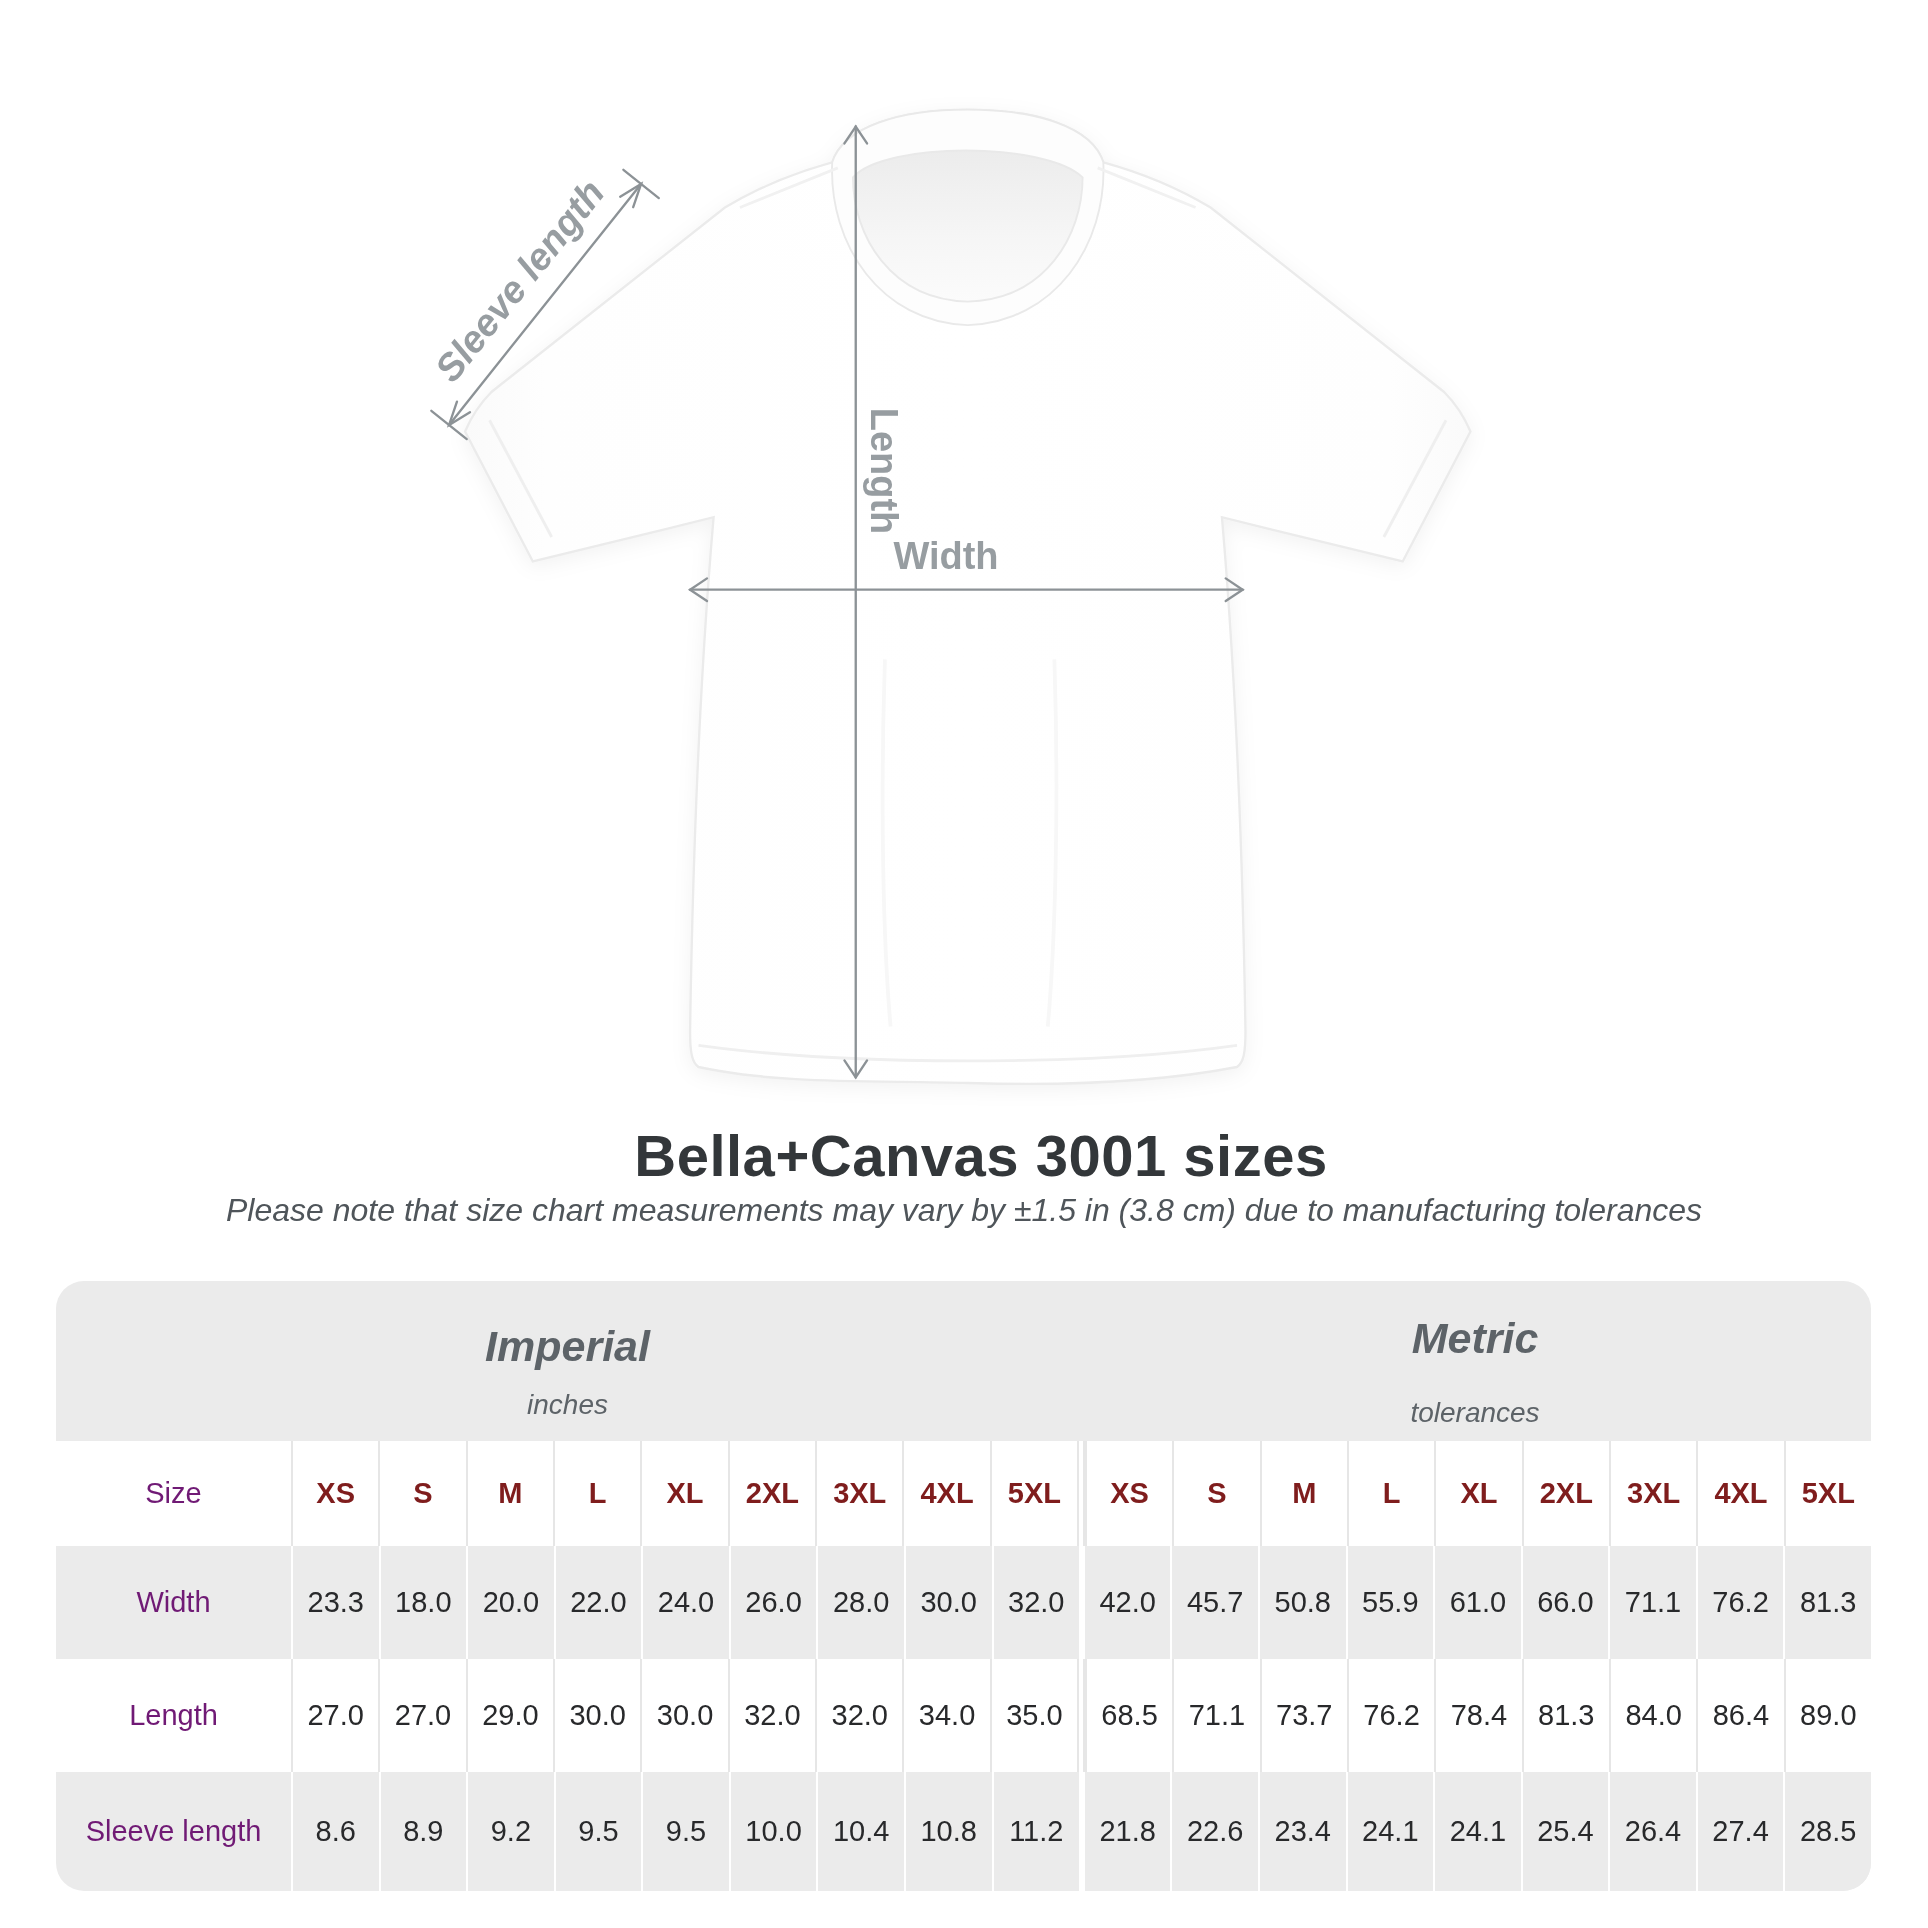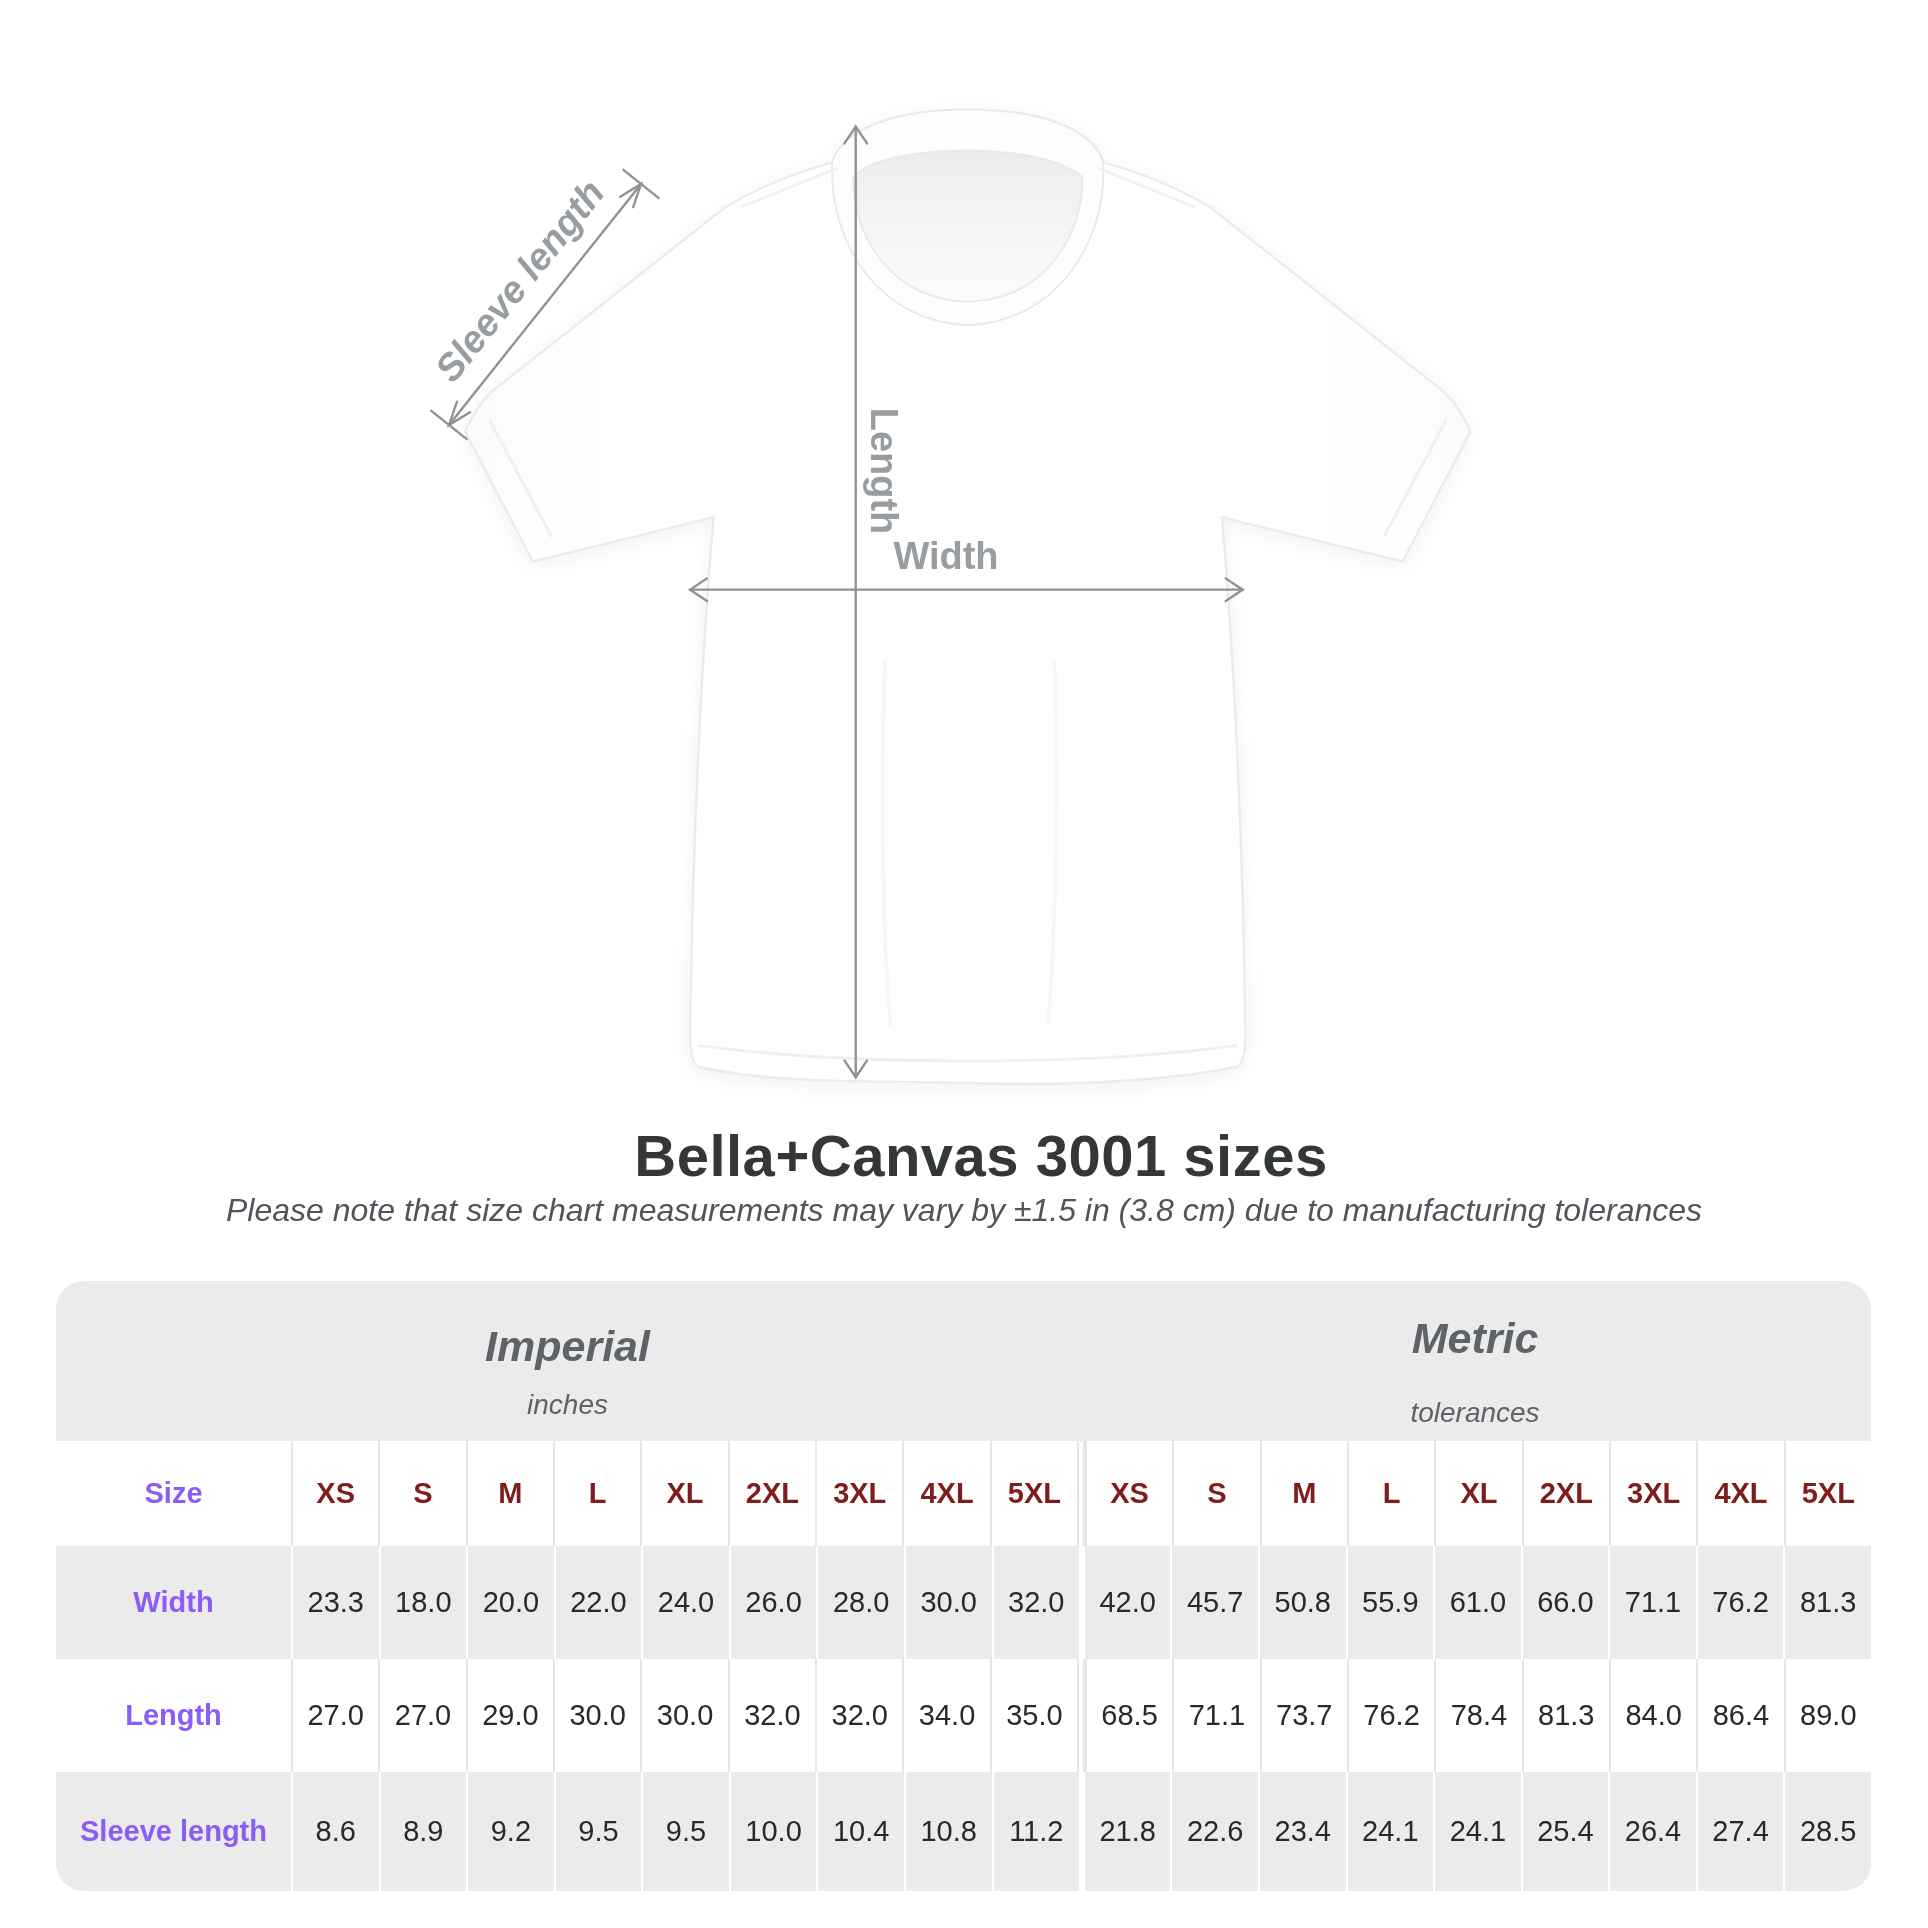--- a/index.html
+++ b/index.html
@@ -29,21 +29,21 @@
   .band{height:160px;background:#ebebeb;display:flex;}
   .band-half{display:flex;flex-direction:column;align-items:center;
              justify-content:center;padding-top:21px;}
   .band-left{flex:0 0 calc(235px + (100% - 239px)/2);}
   .band-right{flex:1 1 auto;gap:16px;}
   .band-name{font-size:43px;font-weight:bold;font-style:italic;color:#5d6368;}
   .band-unit{font-size:28px;font-style:italic;color:#5d6368;margin-top:18px;}
 
   .trow{display:flex;width:100%;}
   .trow .lab{flex:0 0 235px;display:flex;align-items:center;justify-content:center;
-             font-weight:bold;font-size:29px;color:#8b5cf6;}
+             font-weight:normal;font-size:29px;color:#701a75;}
   .trow .cell{flex:1 1 0;display:flex;align-items:center;justify-content:center;
               font-size:29px;}
   .trow .divider{flex:0 0 3.8px;background:#ffffff;}
 
   .row-head{height:105px;background:#ffffff;}
   .row-head .cell{font-weight:bold;color:#646a6f;}
   .row-white{height:113px;background:#ffffff;}
   .row-gray{height:113px;background:#ebebeb;}
   .trow:last-child{height:119px;}
   .row-white .cell,.row-head .cell{border-left:2.8px solid #e6e6e6;background:#ffffff;color:#28292b;}

